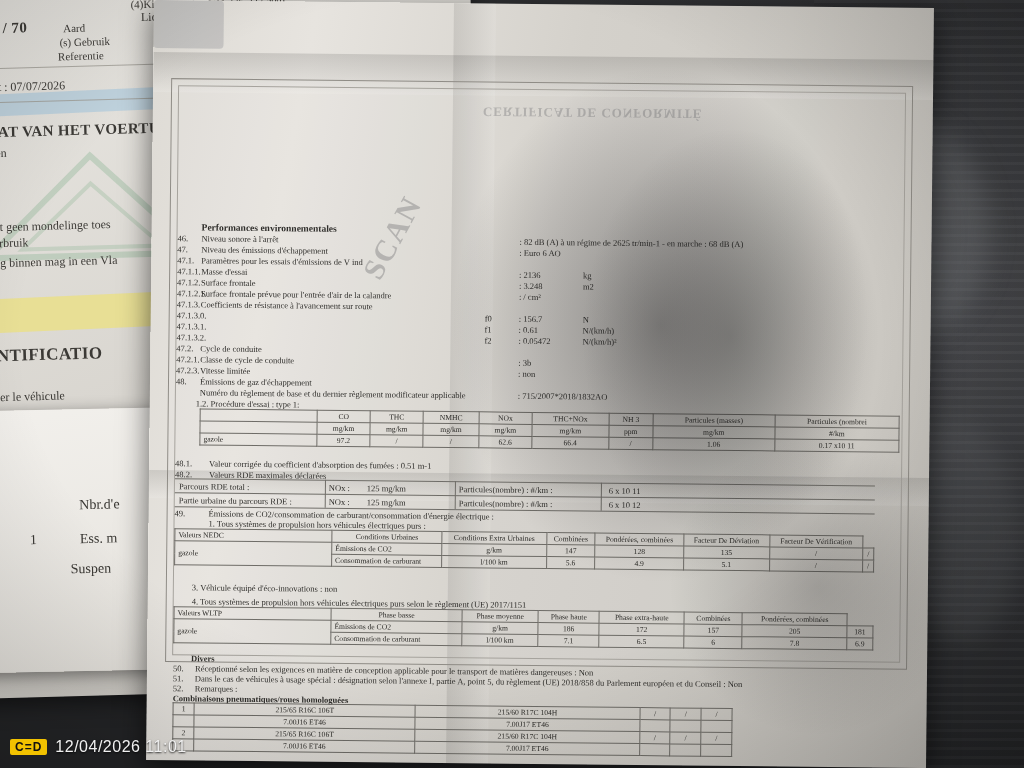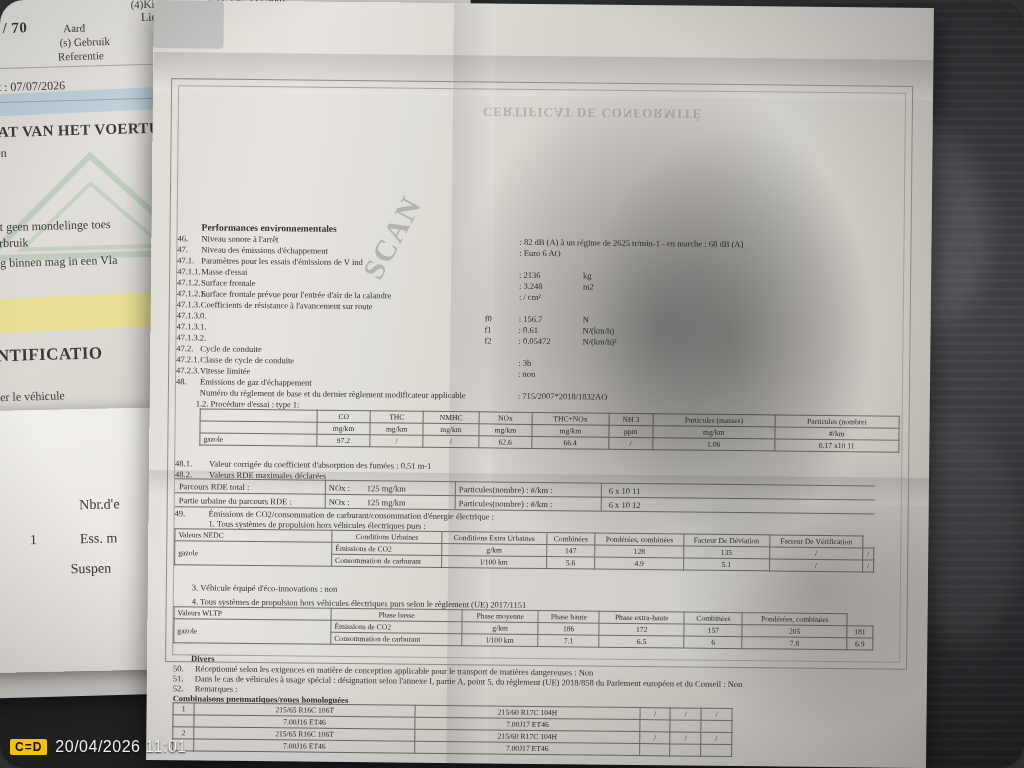--- a/index.html
+++ b/index.html
@@ -2,21 +2,21 @@
 <html><head>
 <meta charset="utf-8">
 <style>
   html,body{margin:0;padding:0;}
   body{
     width:1024px;height:768px;overflow:hidden;
     background:#2e2f31;
     font-family:"Liberation Serif", serif;
     position:relative;
   }
-  .scene{position:absolute;inset:0;overflow:hidden;border-radius:24px;}
+  .scene{position:absolute;inset:0;overflow:hidden;}
 
   
   .bg{
     position:absolute;inset:0;
     background:
       radial-gradient(ellipse at 78% 40%, #55565a 0%, #3a3b3e 35%, #242527 75%),
       linear-gradient(180deg,#3c3d40 0%,#272829 100%);
   }
   .bg-rib{
     position:absolute;right:0;top:0;width:210px;height:768px;
@@ -452,16 +452,16 @@
     <div class="shadow-soft" style="left:300px;top:60px;width:420px;height:520px;"></div>
     <div class="shadow-soft" style="left:430px;top:120px;width:300px;height:420px;opacity:.7;"></div>
     <div class="shadow-soft" style="left:520px;top:430px;width:300px;height:300px;opacity:.55;"></div>
   </div>
 
   <div class="shadow-soft" style="left:-100px;top:-100px;width:1224px;height:968px;
               background:radial-gradient(ellipse at 45% 45%, rgba(0,0,0,0) 45%, rgba(0,0,0,.35) 100%);"></div>
 
   <div class="stamp">
     <span class="logo">C=D</span>
-    <span class="ts">20/04/2026 11:01</span>
+    <span class="ts">12/04/2026 11:01</span>
   </div>
 
 </div>
 
 </body></html>

